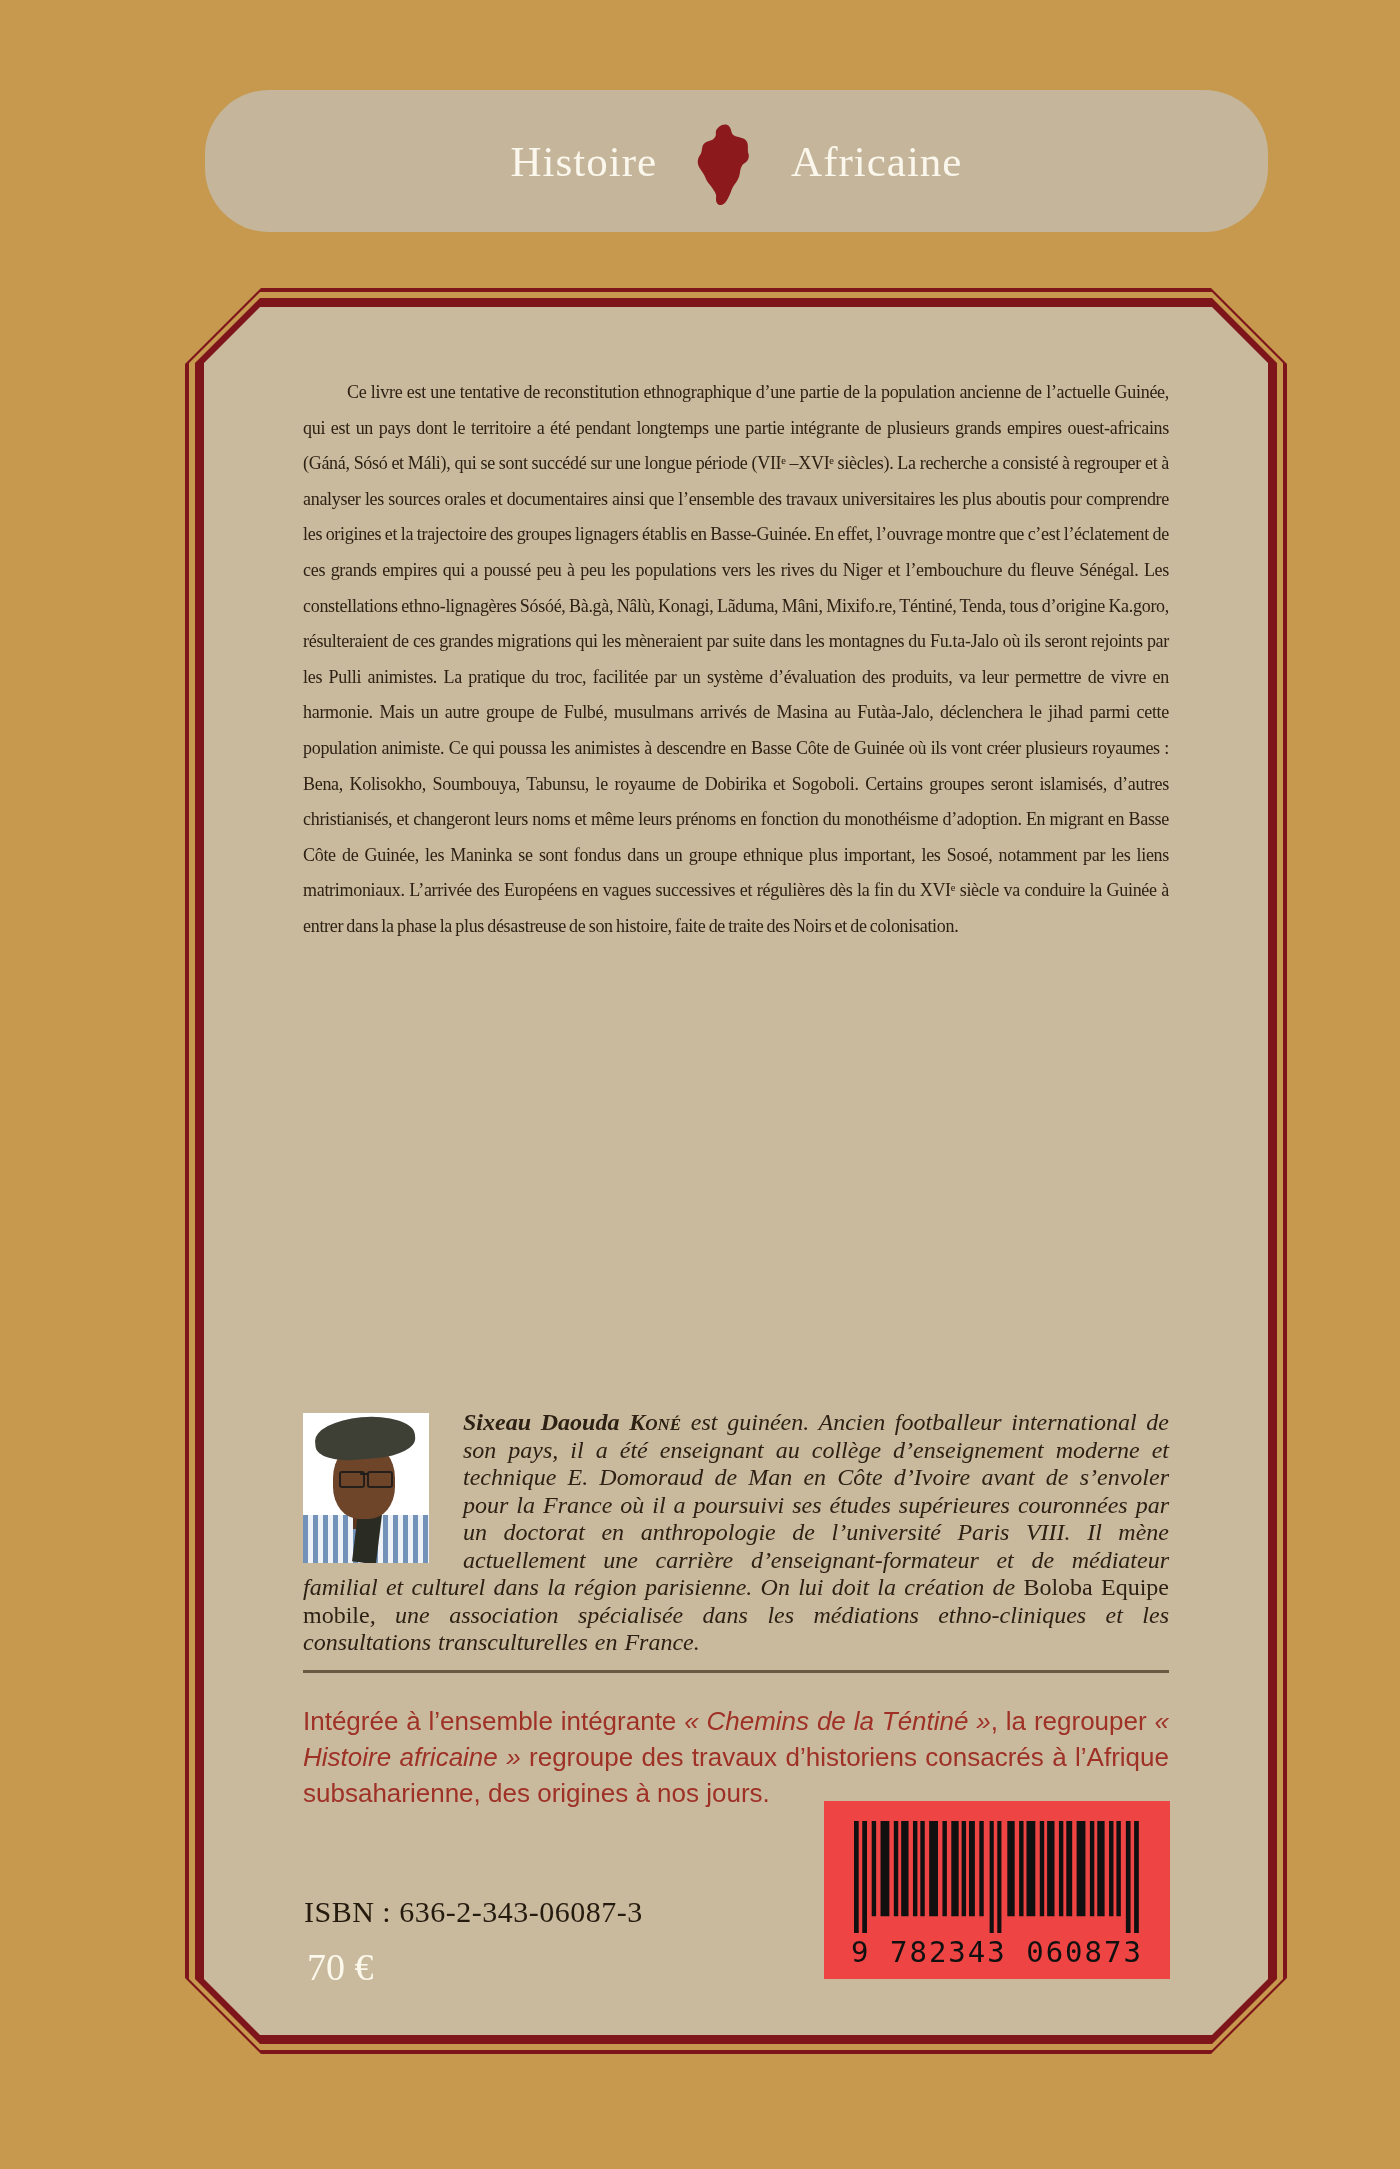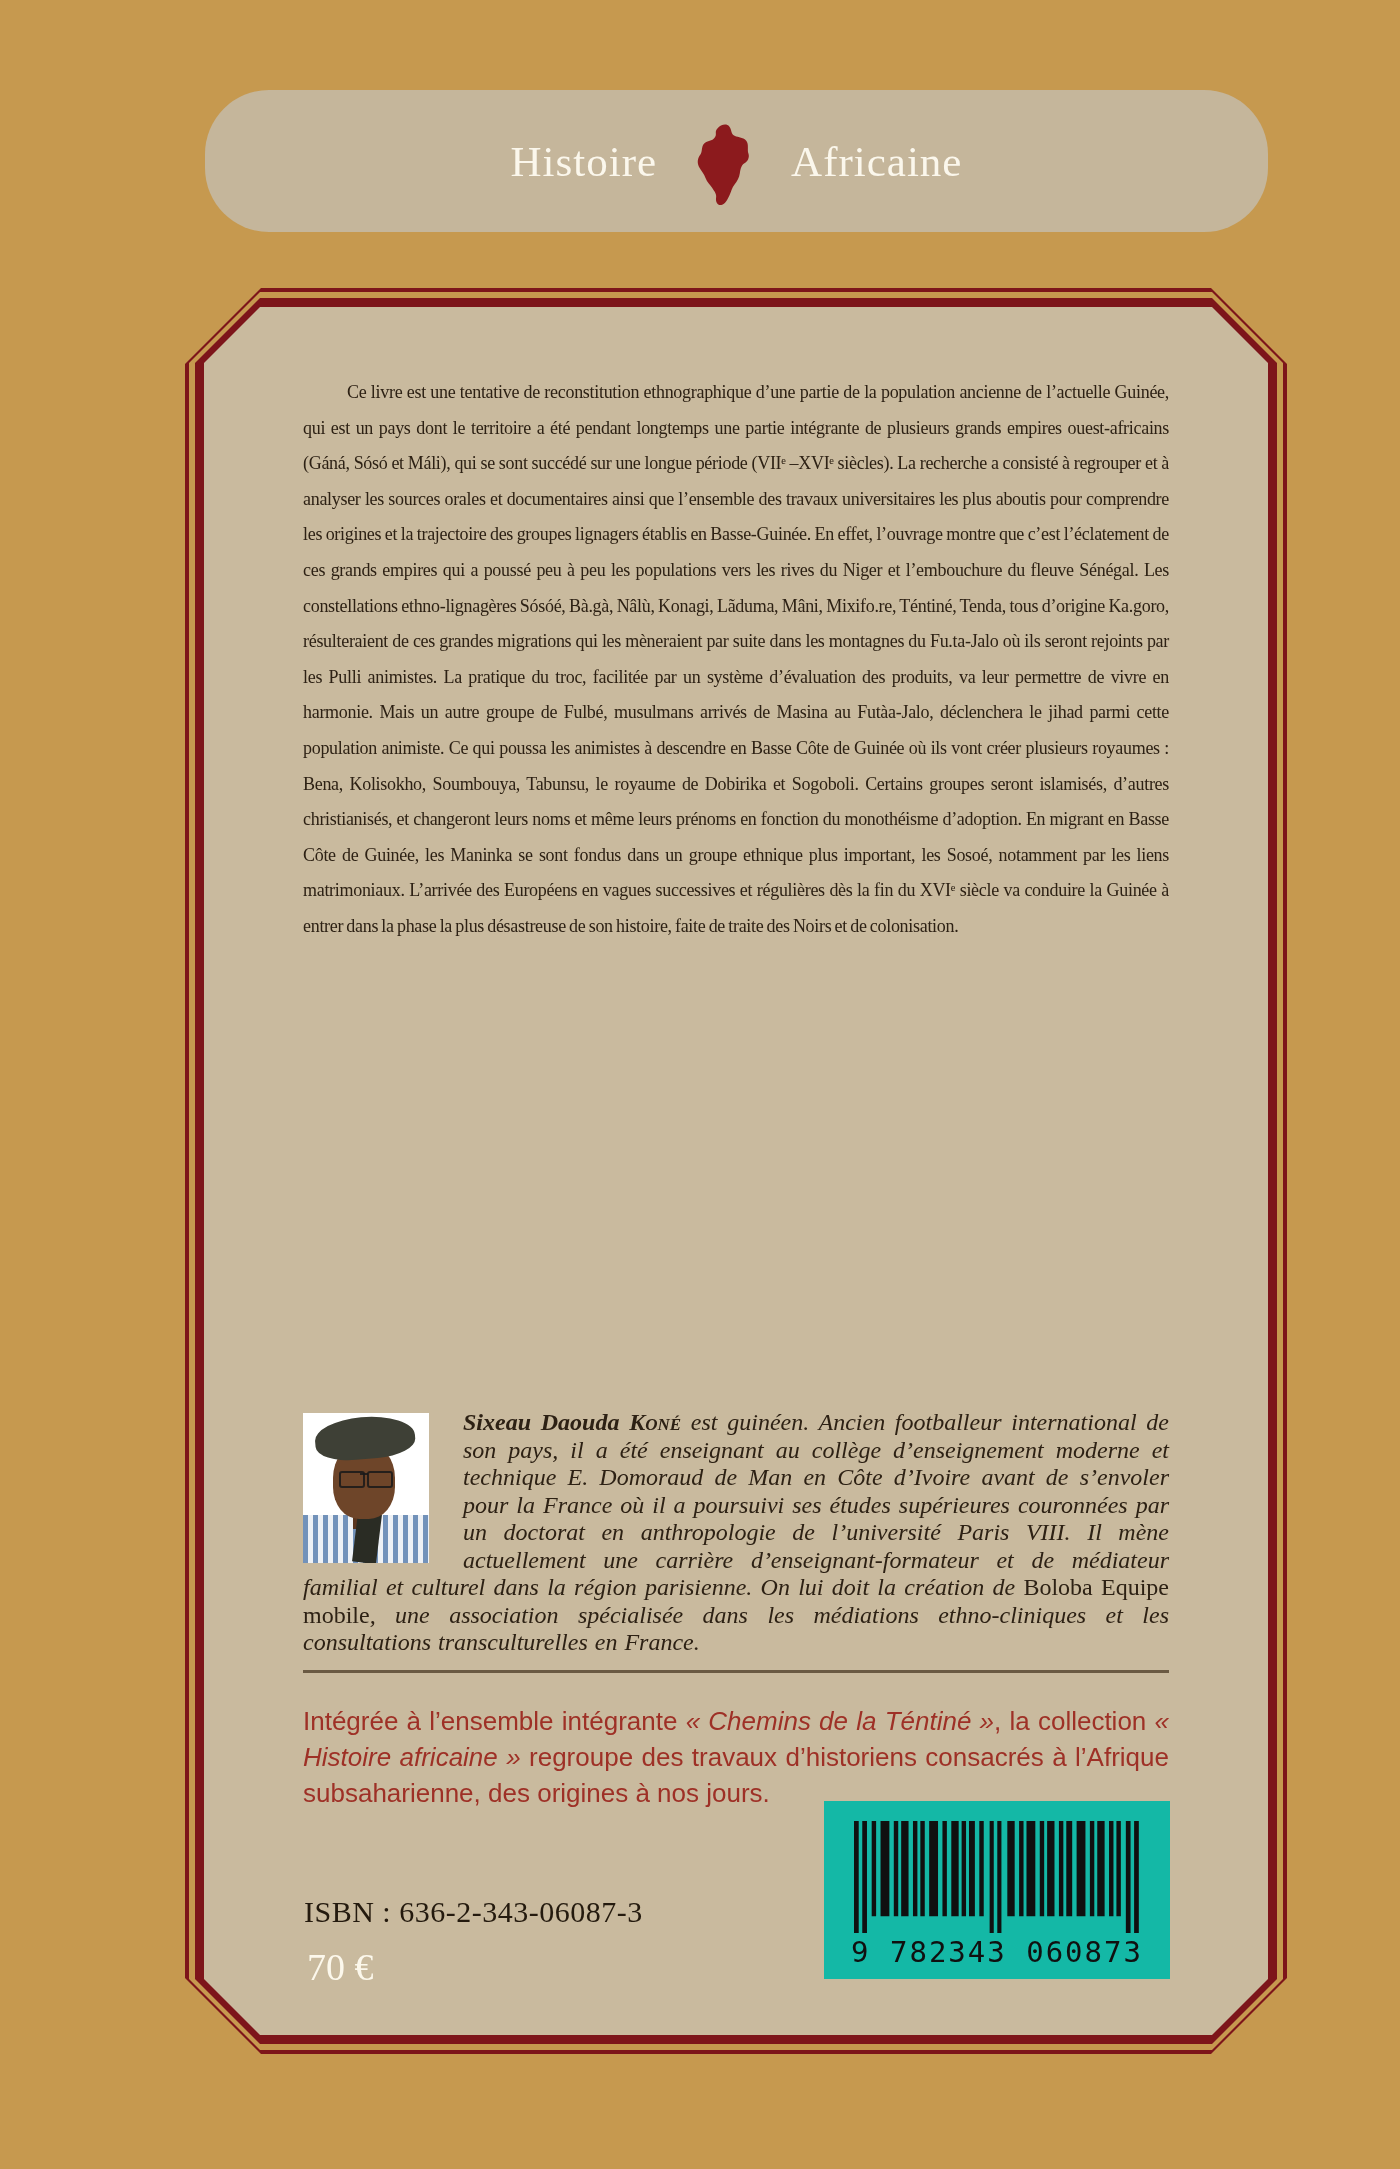--- a/index.html
+++ b/index.html
@@ -53,21 +53,21 @@
   .rule{position:absolute;left:99px;top:1363px;width:866px;height:3px;background:#6a5a43;}
 
   
   .collection{position:absolute;left:99px;top:1396px;width:866px;margin:0;
               font-family:"Liberation Sans",sans-serif;font-size:26px;line-height:36px;
               color:#9e3026;text-align:justify;}
 
   
   .isbn{position:absolute;left:100px;top:1588px;font-size:30px;color:#241a0e;letter-spacing:0.5px;}
   .price{position:absolute;left:103px;top:1638px;font-size:38px;color:#fcf8ec;}
-  .barcode-box{position:absolute;left:620px;top:1494px;width:346px;height:178px;background:#14b8a6;}
+  .barcode-box{position:absolute;left:620px;top:1494px;width:346px;height:178px;background:#ef4444;}
   .barcode-box svg{position:absolute;left:30px;top:20px;}
   .barcode-digits{position:absolute;left:0;right:0;top:134px;text-align:center;
                   font-family:"DejaVu Sans Mono",monospace;font-size:29px;color:#101010;letter-spacing:2px;}
 </style>
 </head>
 <body>
 
 <div class="page">
 
   <div class="banner">
@@ -95,21 +95,21 @@
             <div class="face"></div>
             <div class="cap"></div>
             <div class="glasses"></div>
             <div class="bridge"></div>
           </div>
           <p class="bio-text"><span class="author-name"><span>Sixeau Daouda </span><span class="lastname">Koné</span></span><span> est guinéen. Ancien footballeur international de son pays, il a été enseignant au collège d’enseignement moderne et technique E. Domoraud de Man en Côte d’Ivoire avant de s’envoler pour la France où il a poursuivi ses études supérieures couronnées par un doctorat en anthropologie de l’université Paris VIII. Il mène actuellement une carrière d’enseignant-formateur et de médiateur familial et culturel dans la région parisienne. On lui doit la création de </span><span class="upright">Boloba Equipe mobile</span><span>, une association spécialisée dans les médiations ethno-cliniques et les consultations transculturelles en France.</span></p>
         </div>
 
         <div class="rule"></div>
 
-        <p class="collection"><span>Intégrée à l’ensemble intégrante </span><em>« Chemins de la Téntiné »</em><span>, la collection </span><em>« Histoire africaine »</em><span> regroupe des travaux d’historiens consacrés à l’Afrique subsaharienne, des origines à nos jours.</span></p>
+        <p class="collection"><span>Intégrée à l’ensemble intégrante </span><em>« Chemins de la Téntiné »</em><span>, la regrouper </span><em>« Histoire africaine »</em><span> regroupe des travaux d’historiens consacrés à l’Afrique subsaharienne, des origines à nos jours.</span></p>
 
         <div class="isbn">ISBN : 636-2-343-06087-3</div>
         <div class="price">70 €</div>
 
         <div class="barcode-box">
           <svg width="286" height="112" viewBox="0 0 97 40" preserveAspectRatio="none">
             <g fill="#101010">
               <path d="M0 0h1.6v40h-1.6z M2.8 0h1.6v40h-1.6z M46 0h1.4v40h-1.4z M48.6 0h1.4v40h-1.4z M92.2 0h1.6v40h-1.6z M95 0h1.6v40h-1.6z"></path>
               <path d="M6 0h1.5v34h-1.5z M9 0h3v34h-3z M13.5 0h1.5v34h-1.5z M16 0h2.5v34h-2.5z M20 0h1.5v34h-1.5z M22.5 0h1.5v34h-1.5z M25.5 0h3v34h-3z M30 0h1.5v34h-1.5z M33 0h2.5v34h-2.5z M36.5 0h1.5v34h-1.5z M39 0h2v34h-2z M42.5 0h1.5v34h-1.5z M52 0h2.5v34h-2.5z M56 0h1.5v34h-1.5z M58.5 0h3v34h-3z M63 0h1.5v34h-1.5z M65.5 0h2.5v34h-2.5z M69.5 0h1.5v34h-1.5z M72 0h2v34h-2z M75.5 0h3v34h-3z M80 0h1.5v34h-1.5z M82.5 0h2.5v34h-2.5z M86.5 0h1.5v34h-1.5z M89 0h1.5v34h-1.5z"></path>
             </g>

